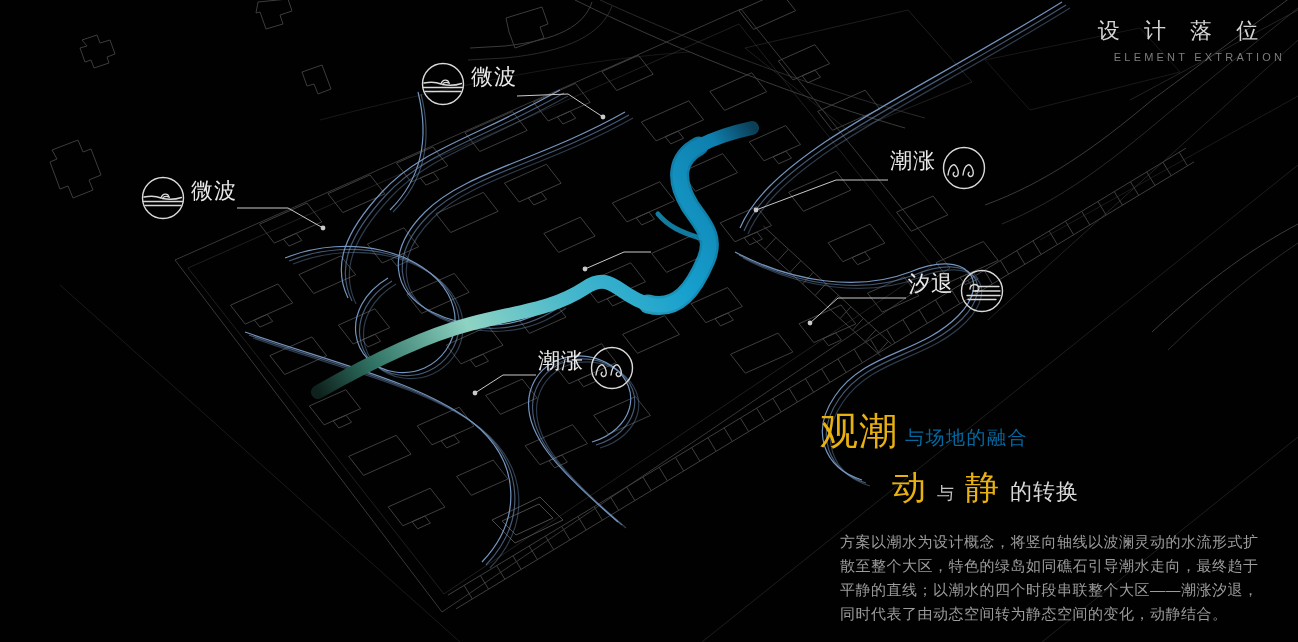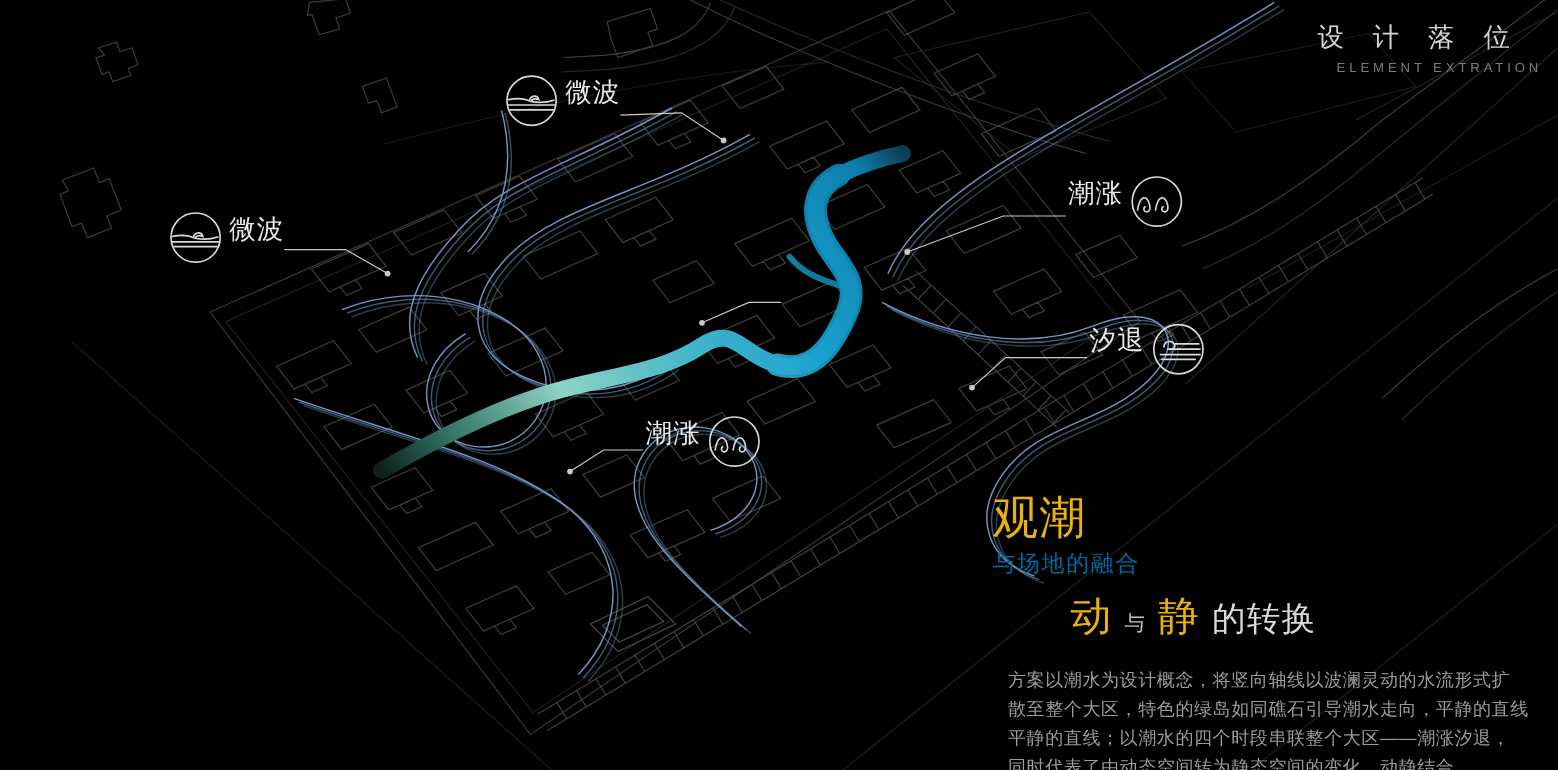--- a/index.html
+++ b/index.html
@@ -11,27 +11,27 @@
   #scene{position:absolute;left:0;top:0;}
   .label{
     position:absolute;display:flex;gap:6px;
     color:#e9e9e9;font-size:22px;letter-spacing:1px;white-space:nowrap;
   }
   .wicon{display:block;flex:0 0 auto;}
   .header{position:absolute;top:16px;right:16px;text-align:left;}
   .title-cn{color:#d4d4d4;font-size:22px;letter-spacing:9px;margin-right:-9px;font-weight:400;}
   .title-en{color:#7d7d7d;font-size:11px;letter-spacing:3.2px;margin-right:-3.2px;margin-top:5px;padding-left:16px;}
   .caption{position:absolute;left:820px;top:406px;}
-  .cap1{display:flex;align-items:baseline;flex-direction:column;}
+  .cap1{display:flex;align-items:baseline;}
   .acc-lg{color:var(--accent);font-size:38px;letter-spacing:1px;}
   .cap1-rest{color:#0369a1;font-size:19px;letter-spacing:1.5px;margin-left:7px;}
   .cap2{display:flex;align-items:baseline;margin:8px 0 0 72px;}
   .acc-md{color:var(--accent);font-size:34px;}
   .cap2-mid{color:#c4c4c4;font-size:17px;margin:0 11px;}
-  .cap2-rest{color:#d9d9d9;font-size:28px;letter-spacing:1px;margin-left:11px;}
+  .cap2-rest{color:#d9d9d9;font-size:22px;letter-spacing:1px;margin-left:11px;}
   .para{margin-top:19px;color:#9c9c9c;font-size:15px;line-height:24px;letter-spacing:.5px;margin-left:20px;}
   .para div{white-space:nowrap;}
 </style>
 </head>
 <body>
 
 <div id="stage">
 
   <svg id="scene" width="1298" height="642" viewBox="0 0 1298 642">
     <defs>
@@ -194,18 +194,18 @@
       <span class="cap1-rest">与场地的融合</span>
     </div>
     <div class="cap2">
       <span class="acc-md">动</span>
       <span class="cap2-mid">与</span>
       <span class="acc-md">静</span>
       <span class="cap2-rest">的转换</span>
     </div>
     <div class="para">
       <div>方案以潮水为设计概念，将竖向轴线以波澜灵动的水流形式扩</div>
-      <div>散至整个大区，特色的绿岛如同礁石引导潮水走向，平静的直线</div>
+      <div>散至整个大区，特色的绿岛如同礁石引导潮水走向，最终趋于</div>
       <div>平静的直线；以潮水的四个时段串联整个大区——潮涨汐退，</div>
       <div>同时代表了由动态空间转为静态空间的变化，动静结合。</div>
     </div>
   </div>
 </div>
 
 </body></html>

